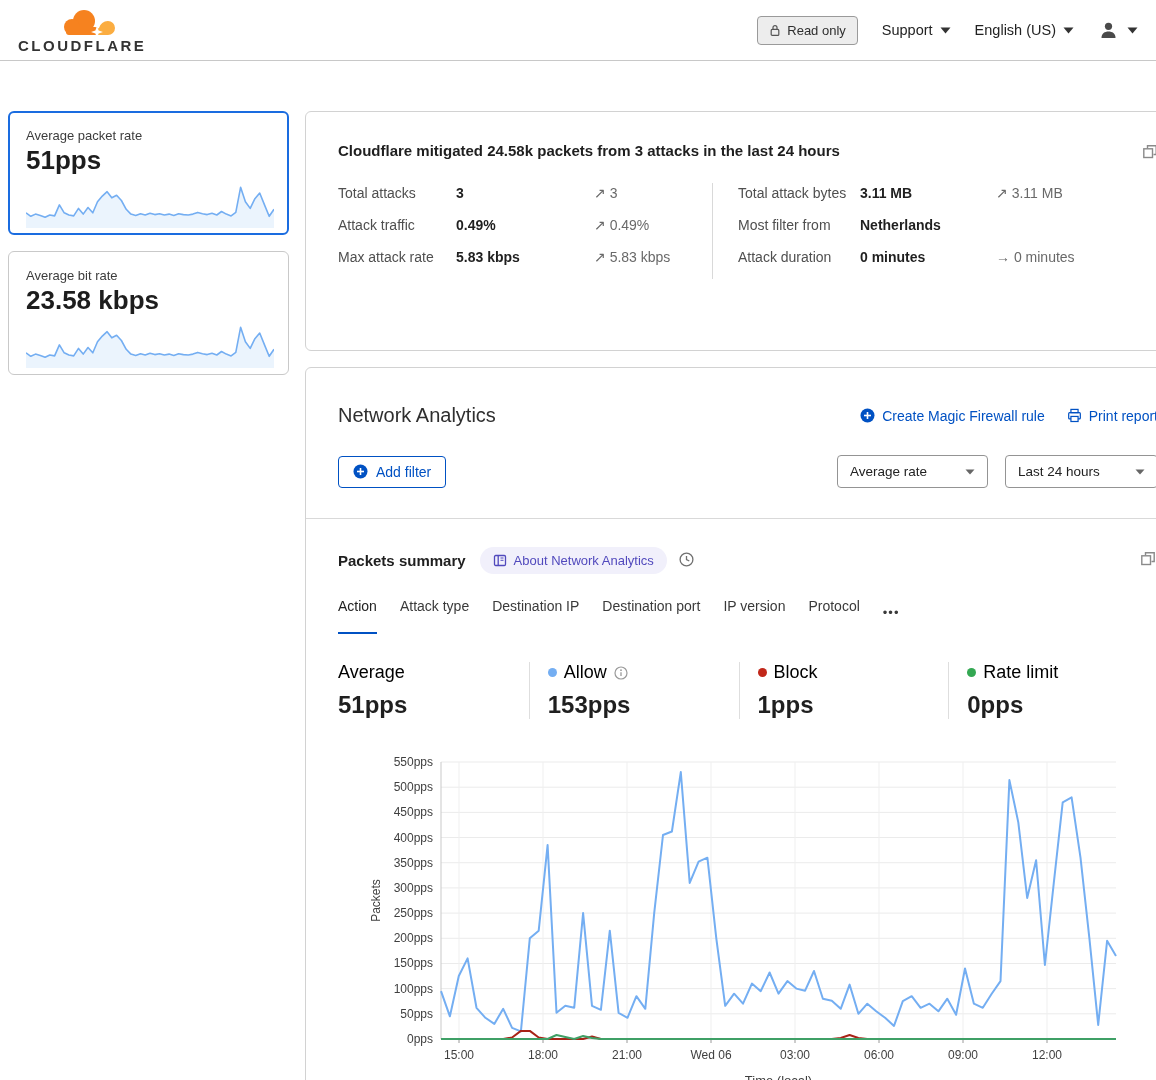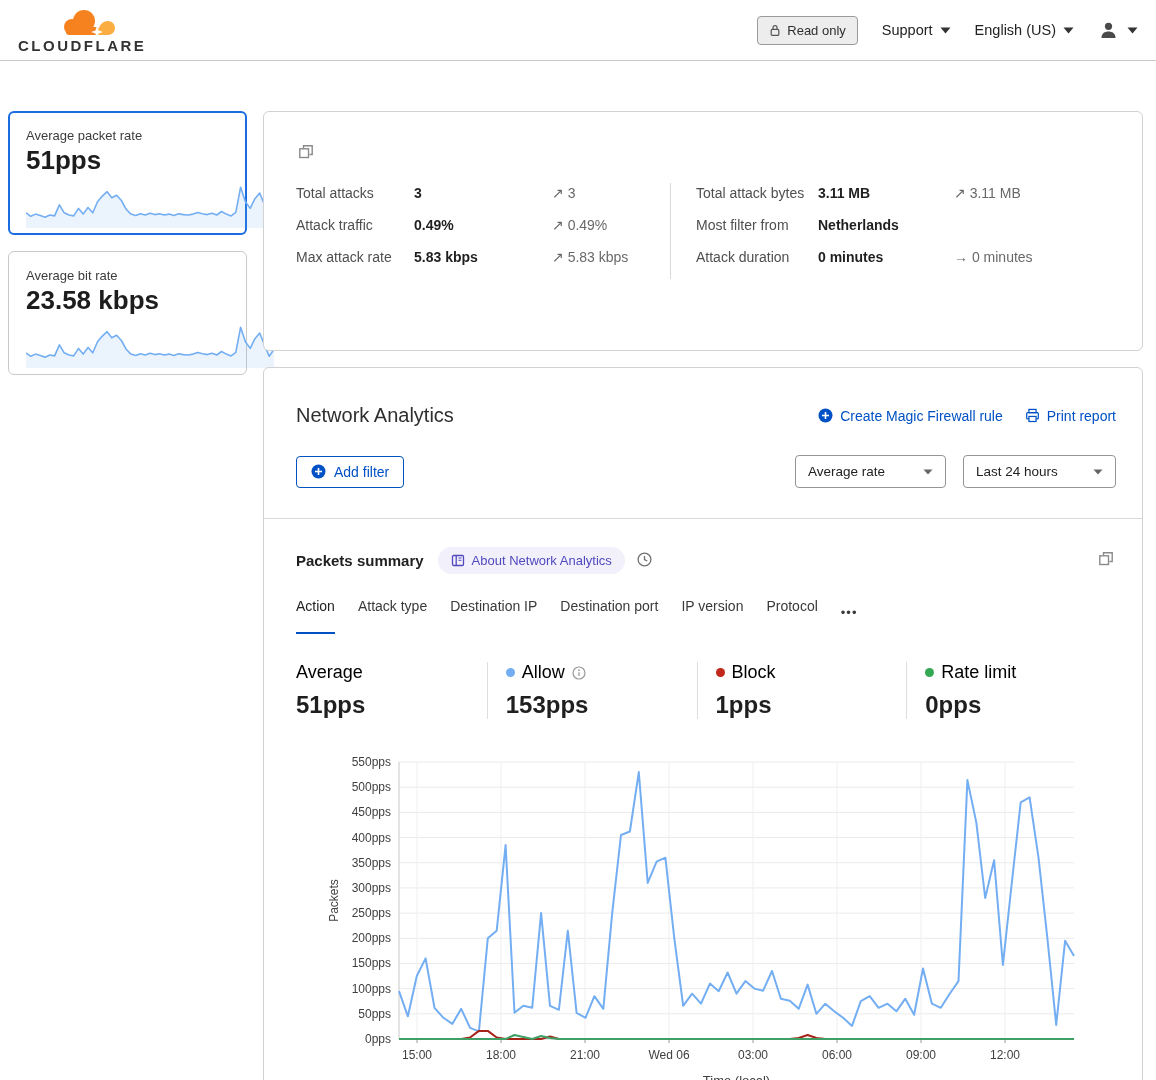--- a/index.html
+++ b/index.html
@@ -12,21 +12,21 @@
   .logo { display:flex; flex-direction:column; align-items:center; margin-left:4px; }
   .logo-text { font-size:15px; font-weight:bold; letter-spacing:2.5px; color:#333; margin-top:-2px; }
   .nav-right { margin-left:auto; display:flex; align-items:center; gap:24px; }
   .readonly-badge { display:flex; align-items:center; gap:6px; background:#ededed;
     border:1px solid #9a9a9a; border-radius:4px; padding:6px 11px; font-size:13px; color:#2e2e2e; }
   .nav-item { display:flex; align-items:center; gap:7px; font-size:14.5px; color:#222; cursor:pointer; }
   .account { display:flex; align-items:center; gap:8px; }
 
   
   .content { display:flex; padding:50px 0 0 8px; align-items:flex-start; }
-  .left-col { width:239px; flex:none; }
+  .left-col { width:281px; flex:none; }
   .main-col { width:880px; flex:none; margin-left:16px; }
 
   
   .metric-card { border:1px solid #c9c9c9; border-radius:6px; padding:16px 15px 17px 17px;
     height:124px; background:#fff; }
   .metric-card.selected { border:2px solid #1a6ce0; padding:15px 14px 9px 16px; }
   .metric-card + .metric-card { margin-top:16px; }
   .metric-label { font-size:13px; color:#3c3c3c; }
   .metric-value { font-size:26px; font-weight:600; color:#1d1d1d; margin-top:2px; }
 
@@ -158,20 +158,21 @@
           <polygon points="0,52 0.0,36.8 4.8,40.3 9.5,38.1 14.3,39.4 19.1,41.2 23.8,39.0 28.6,39.9 33.4,28.9 38.2,36.8 42.9,39.0 47.7,39.9 52.5,32.4 57.2,38.1 62.0,31.5 66.8,36.8 71.5,25.8 76.3,20.1 81.1,15.7 85.8,21.8 90.6,19.2 95.4,24.5 100.2,33.3 104.9,38.1 109.7,39.4 114.5,37.7 119.2,39.0 124.0,37.2 128.8,38.6 133.5,37.7 138.3,39.0 143.1,38.1 147.8,39.4 152.6,37.7 157.4,38.6 162.2,39.0 166.9,38.1 171.7,36.4 176.5,37.7 181.2,38.6 186.0,37.2 190.8,39.0 195.5,35.5 200.3,38.1 205.1,39.9 209.8,36.4 214.6,11.3 219.4,25.8 224.2,32.4 228.9,22.7 233.7,17.0 238.5,28.9 243.2,40.3 248.0,33.3 248,52" fill="rgba(116,174,242,0.14)" stroke="none"></polygon>
           <polyline points="0.0,36.8 4.8,40.3 9.5,38.1 14.3,39.4 19.1,41.2 23.8,39.0 28.6,39.9 33.4,28.9 38.2,36.8 42.9,39.0 47.7,39.9 52.5,32.4 57.2,38.1 62.0,31.5 66.8,36.8 71.5,25.8 76.3,20.1 81.1,15.7 85.8,21.8 90.6,19.2 95.4,24.5 100.2,33.3 104.9,38.1 109.7,39.4 114.5,37.7 119.2,39.0 124.0,37.2 128.8,38.6 133.5,37.7 138.3,39.0 143.1,38.1 147.8,39.4 152.6,37.7 157.4,38.6 162.2,39.0 166.9,38.1 171.7,36.4 176.5,37.7 181.2,38.6 186.0,37.2 190.8,39.0 195.5,35.5 200.3,38.1 205.1,39.9 209.8,36.4 214.6,11.3 219.4,25.8 224.2,32.4 228.9,22.7 233.7,17.0 238.5,28.9 243.2,40.3 248.0,33.3" fill="none" stroke="#74aef2" stroke-width="1.6" stroke-linejoin="round"></polyline>
         </svg>
     </div>
   </div>
 
   <div class="main-col">
 
     <section class="card summary-card">
       <div class="summary-title-row">
+        <h1 class="summary-title">Cloudflare mitigated 24.58k packets from 3 attacks in the last 24 hours</h1>
         <button class="icon-btn">
           <svg width="16" height="16" viewBox="0 0 16 16">
             <polyline points="5.5,4.5 5.5,1.8 14.2,1.8 14.2,10.5 11.5,10.5" fill="none" stroke="#8a8a8a" stroke-width="1.4"></polyline>
             <rect x="1.8" y="4.8" width="8.7" height="8.7" fill="none" stroke="#8a8a8a" stroke-width="1.4"></rect>
           </svg>
         </button>
       </div>
 
       <div class="summary-stats">
         <div class="stats-col-left">

